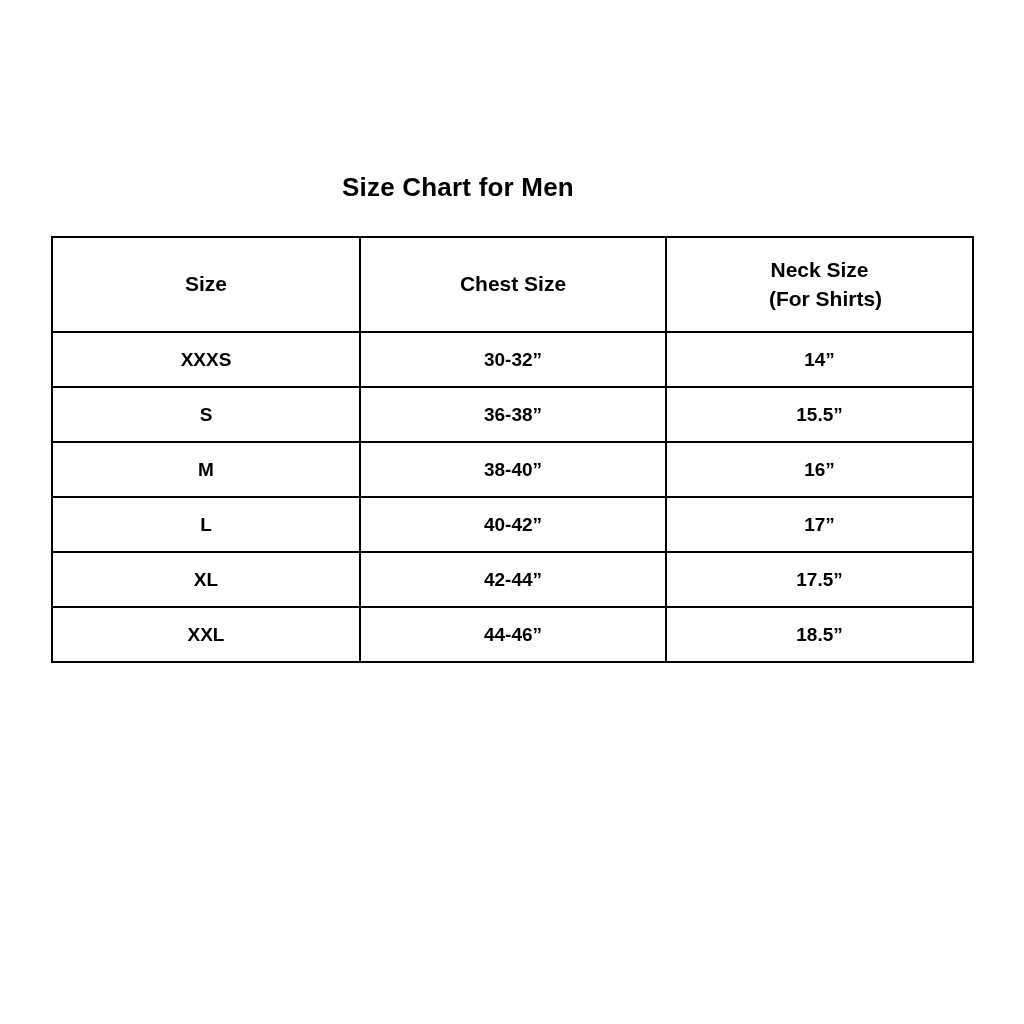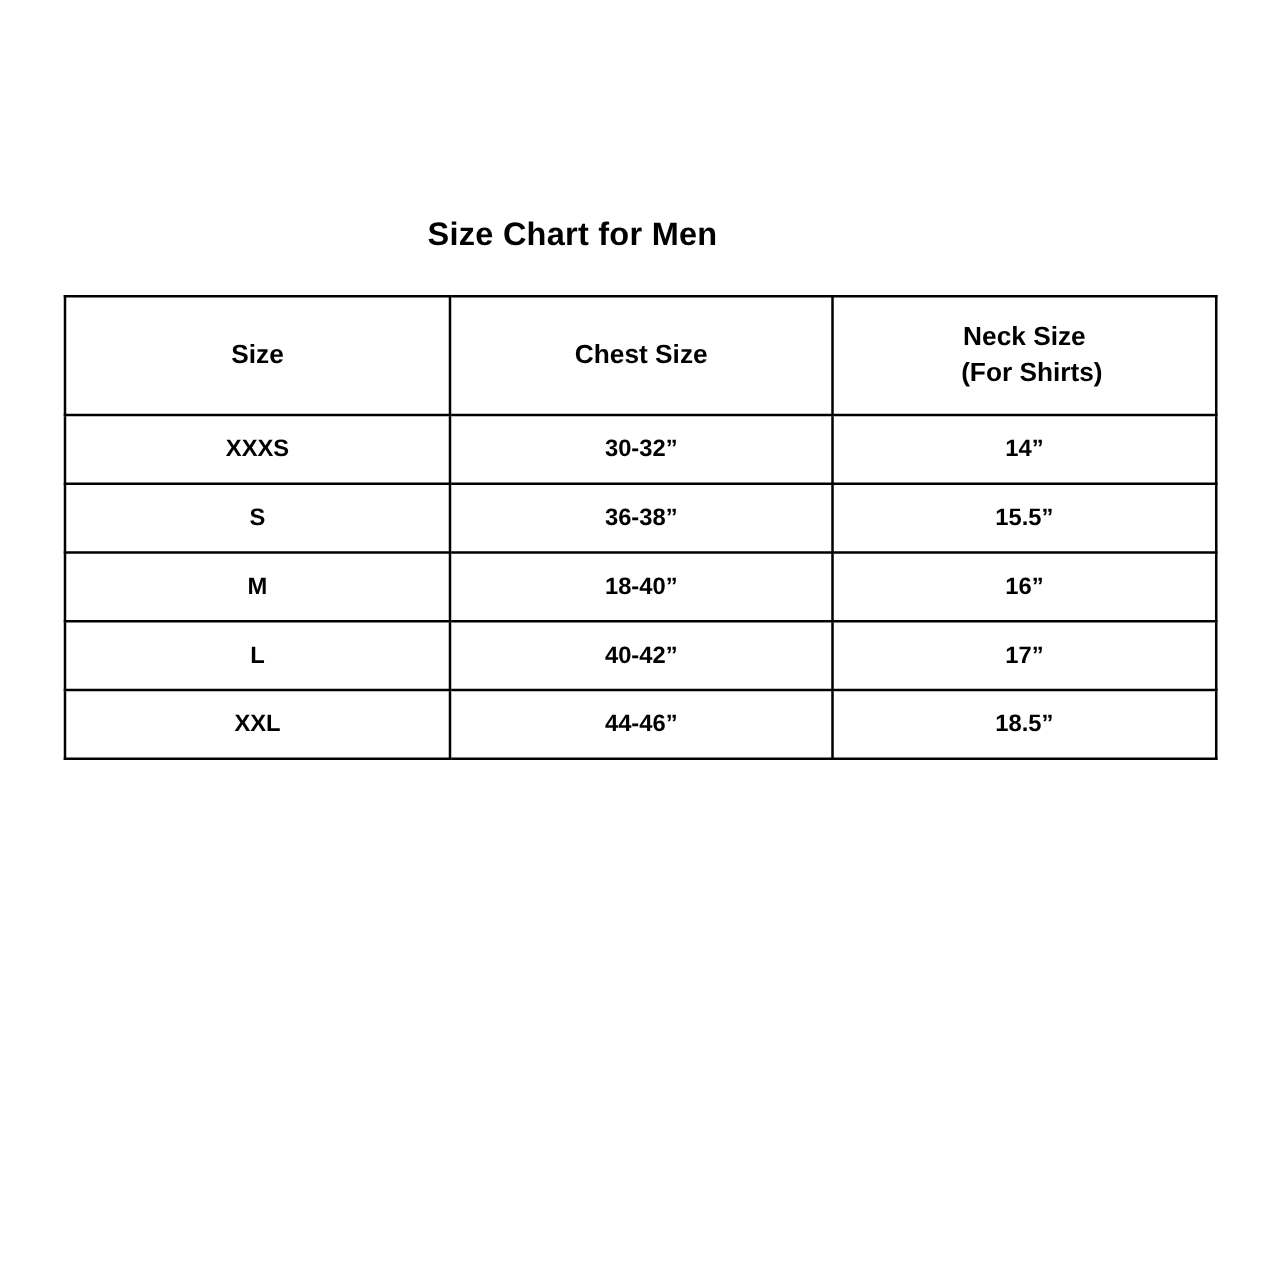--- a/index.html
+++ b/index.html
@@ -107,27 +107,32 @@
         <td>30-32”</td>
         <td>14”</td>
       </tr>
       <tr>
         <td class="size-cell">S</td>
         <td>36-38”</td>
         <td>15.5”</td>
       </tr>
       <tr>
         <td class="size-cell">M</td>
-        <td>18-40”</td>
+        <td>38-40”</td>
         <td>16”</td>
       </tr>
       <tr>
         <td class="size-cell">L</td>
         <td>40-42”</td>
         <td>17”</td>
+      </tr>
+      <tr>
+        <td class="size-cell">XL</td>
+        <td>42-44”</td>
+        <td>17.5”</td>
       </tr>
       <tr>
         <td class="size-cell">XXL</td>
         <td>44-46”</td>
         <td>18.5”</td>
       </tr>
     </tbody>
   </table>
 
 </div>

